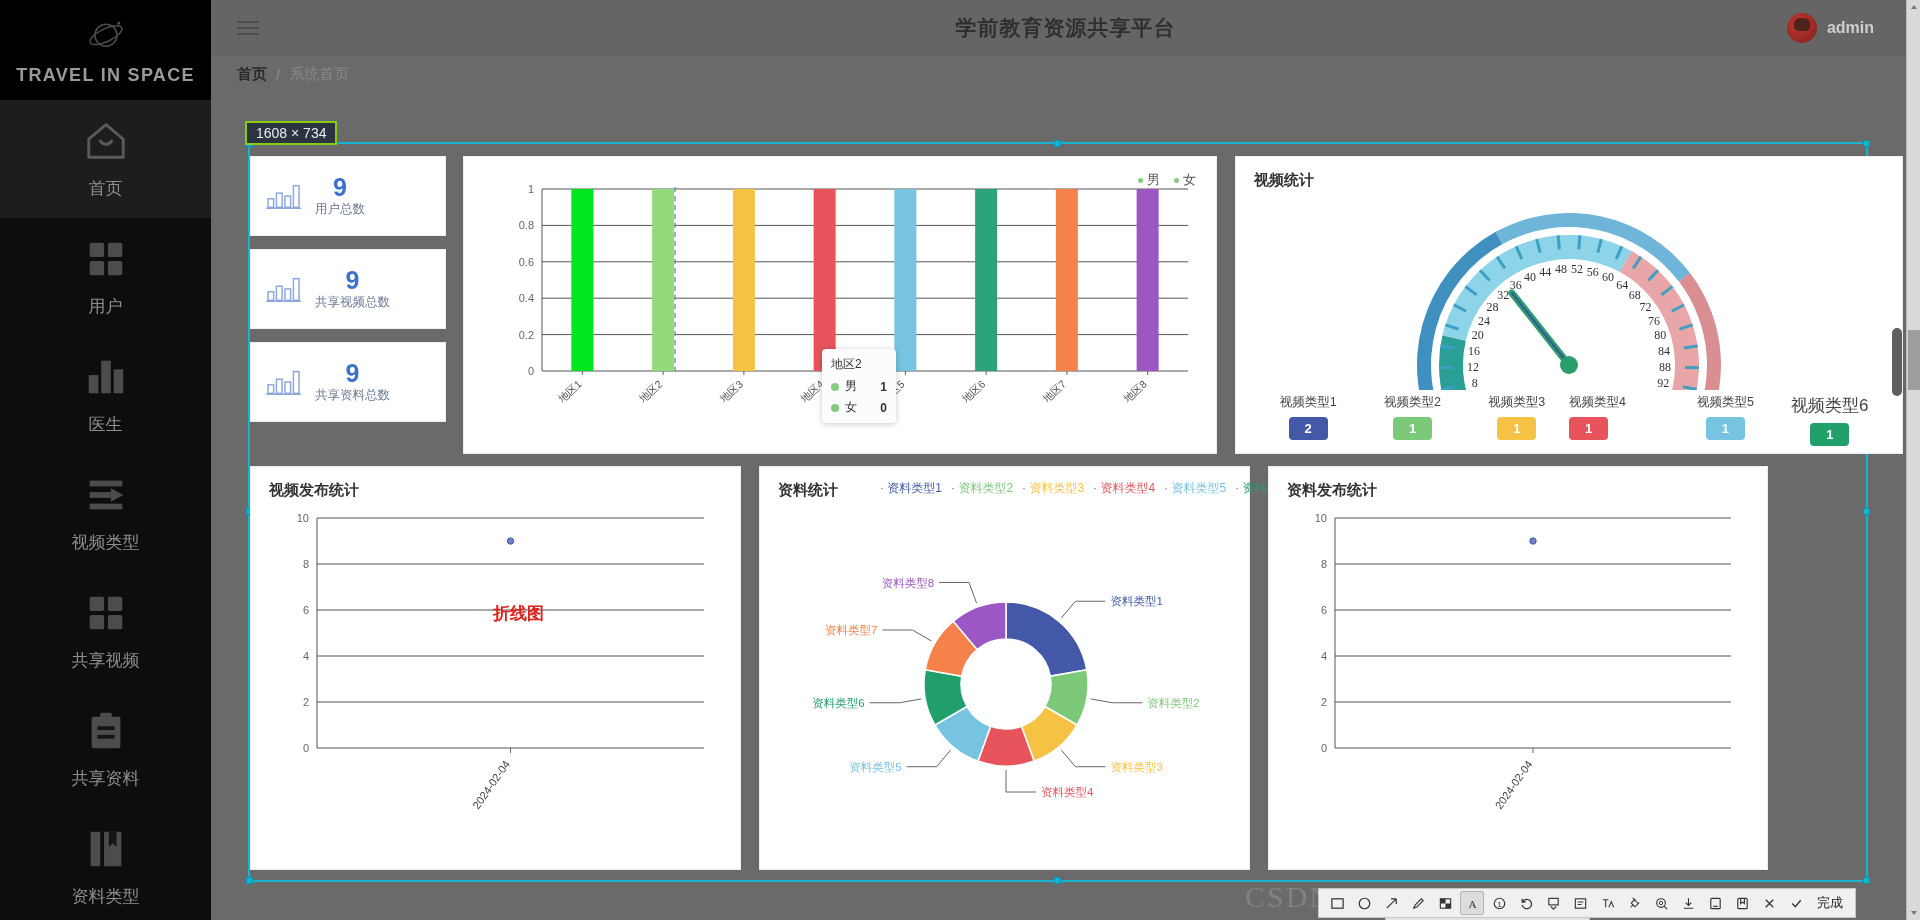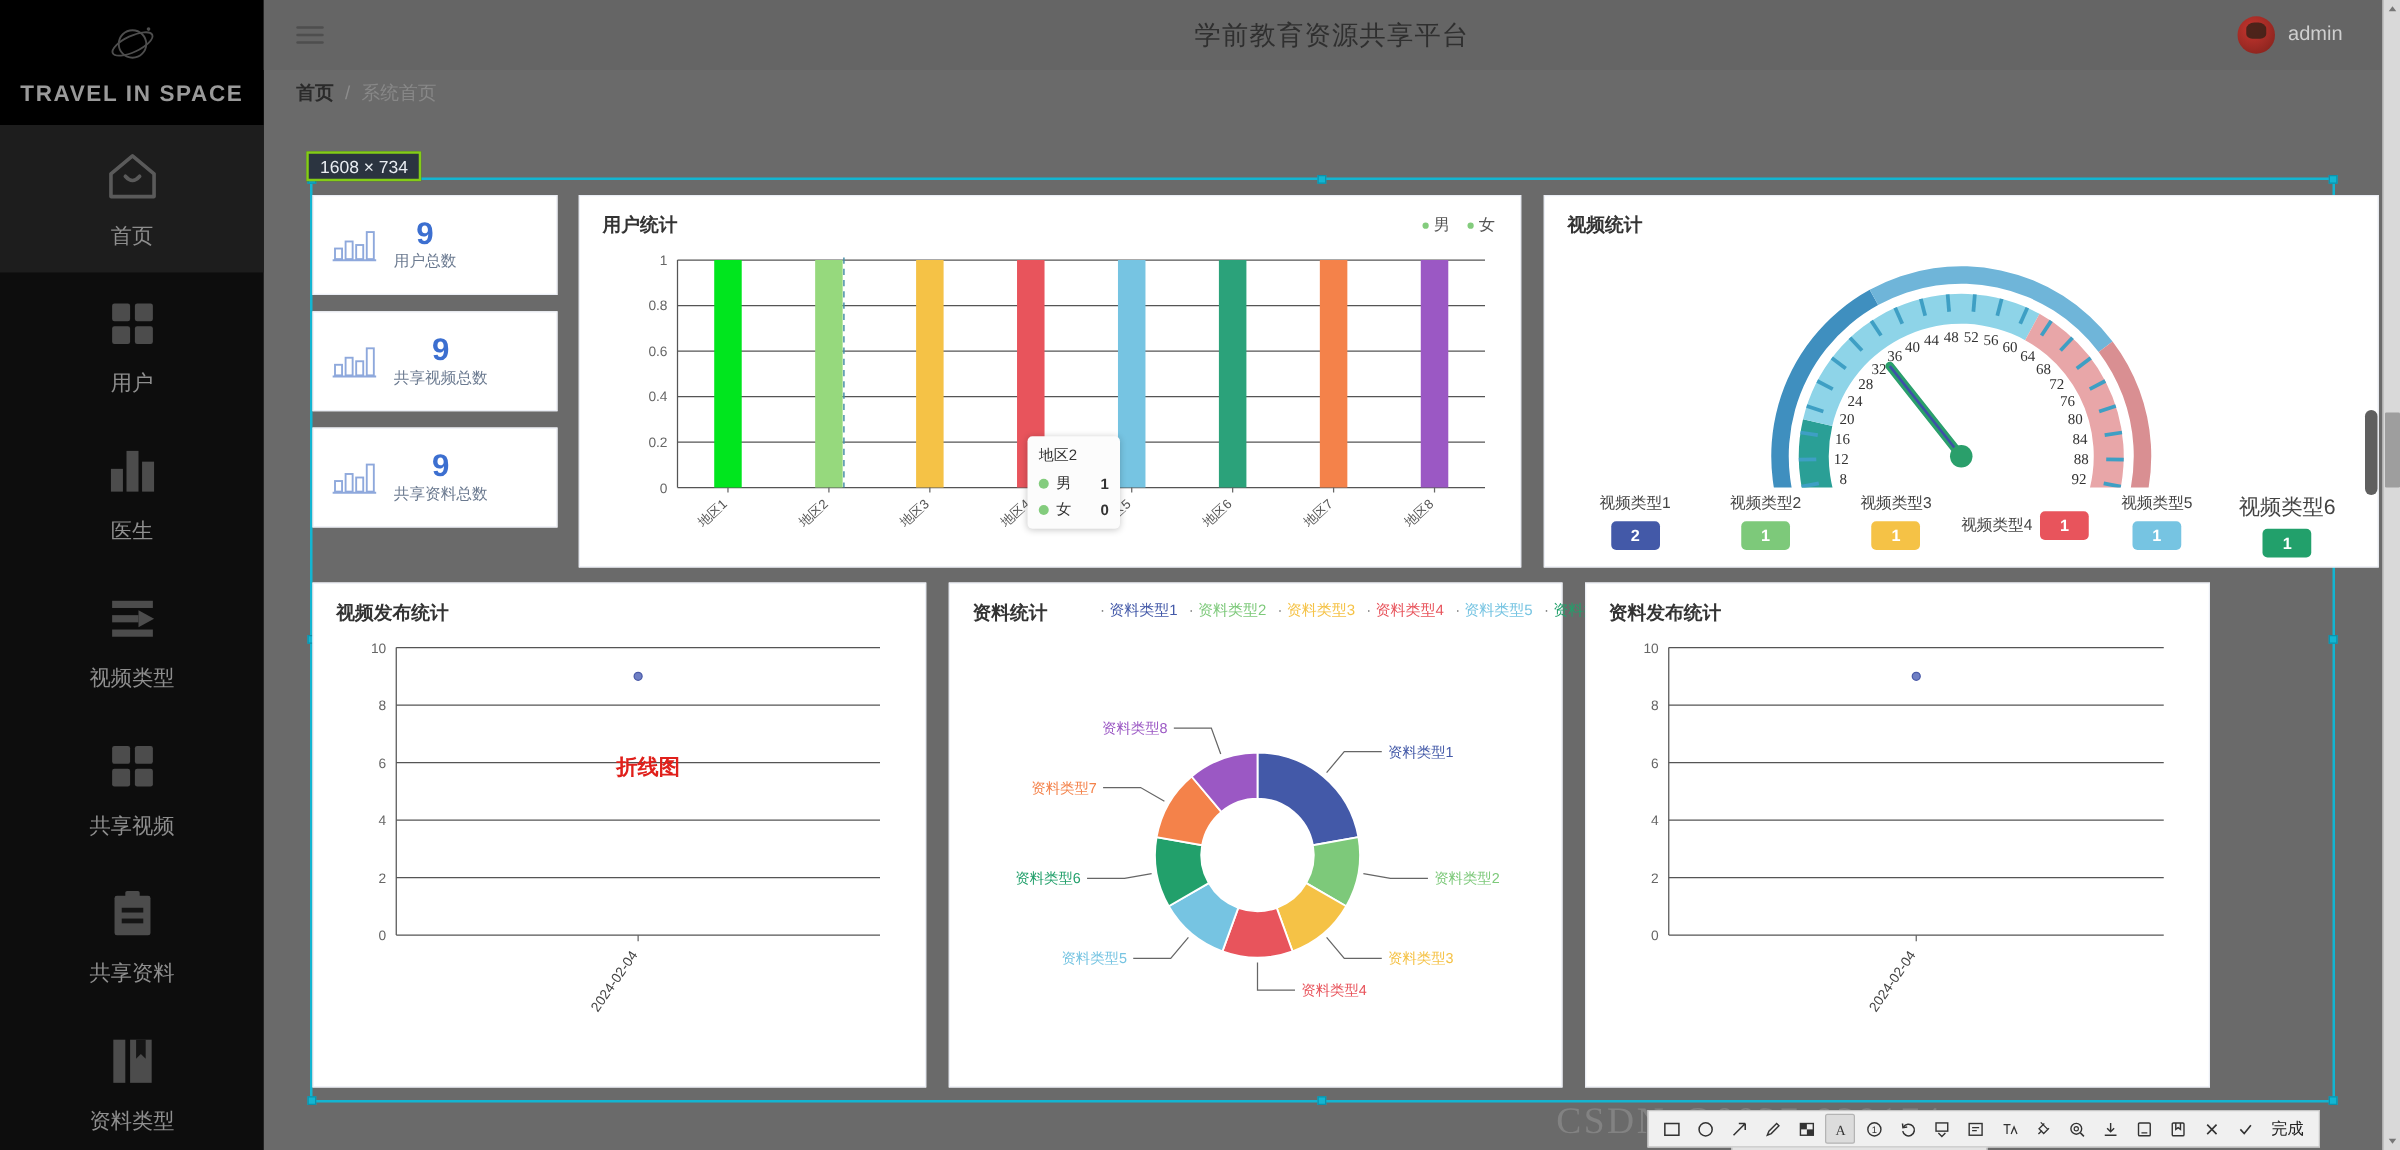--- a/index.html
+++ b/index.html
@@ -37,21 +37,21 @@
   }
   .nav-item.active { background: #1d1d1d; }
   .nav-item .nav-icon { width: 46px; height: 46px; opacity: .55; display:block; }
   .nav-item .nav-label { font-size: 17px; color: #8e8e8e; }
 
   
   #topbar {
     position: absolute; left: 211px; top: 0;
     width: 1709px; height: 56px;
     background: #656565;
-    display: flex; align-items: center;
+    display: flex; align-items: center; font-weight: bold;
   }
   #hamburger {
     margin-left: 26px; width: 22px; height: 14px;
     display: flex; flex-direction: column; justify-content: space-between;
     cursor: pointer; opacity: .45;
   }
   #hamburger i { display:block; height: 2px; background: #333; border-radius: 1px;}
   #apptitle {
     position: absolute; left: 0; right: 0; text-align: center;
     font-size: 21px; color: #2f2f2f; letter-spacing: 1px;
@@ -377,21 +377,20 @@
           <line x1="1" y1="30" x2="38" y2="30" stroke="#7b9ad6" stroke-width="1.6"></line>
         </svg>
         <div class="stat-texts">
           <span class="stat-num">9</span>
           <span class="stat-label">共享资料总数</span>
         </div>
       </div>
     </div>
 
     <div id="userchart-card" class="card">
-      <div class="card-title">用户统计</div>
       <div class="legend-inline">
         <span>
           <i class="legend-dot" style="background:#83cc7d"></i>
           <b style="font-weight:400">男</b>
         </span>
         <span>
           <i class="legend-dot" style="background:#83cc7d"></i>
           <b style="font-weight:400">女</b>
         </span>
       </div>
@@ -521,21 +520,21 @@
             <div style="background: rgb(67, 89, 168); color: rgb(255, 255, 255); font-size: 13px; font-weight: 700; padding: 4px 16px; border-radius: 4px;">2</div>
           </div>
           <div style="display: flex; flex-direction: column; align-items: center; gap: 6px; flex: 1 1 0%;">
             <div style="font-size: 12.5px; color: rgb(68, 68, 68);">视频类型2</div>
             <div style="background: rgb(125, 201, 122); color: rgb(255, 255, 255); font-size: 13px; font-weight: 700; padding: 4px 16px; border-radius: 4px;">1</div>
           </div>
           <div style="display: flex; flex-direction: column; align-items: center; gap: 6px; flex: 1 1 0%;">
             <div style="font-size: 12.5px; color: rgb(68, 68, 68);">视频类型3</div>
             <div style="background: rgb(245, 194, 70); color: rgb(255, 255, 255); font-size: 13px; font-weight: 700; padding: 4px 16px; border-radius: 4px;">1</div>
           </div>
-          <div style="display: flex; flex-direction: row; align-items: center; gap: 6px; flex: 1 1 0%;">
+          <div style="display: flex; flex-direction: column; align-items: flex-start; gap: 6px; flex: 1 1 0%;">
             <div style="font-size: 12.5px; color: rgb(68, 68, 68);">视频类型4</div>
             <div style="background: rgb(232, 84, 92); color: rgb(255, 255, 255); font-size: 13px; font-weight: 700; padding: 4px 16px; border-radius: 4px;">1</div>
           </div>
           <div style="display: flex; flex-direction: column; align-items: center; gap: 6px; flex: 1 1 0%;">
             <div style="font-size: 12.5px; color: rgb(68, 68, 68);">视频类型5</div>
             <div style="background: rgb(118, 196, 226); color: rgb(255, 255, 255); font-size: 13px; font-weight: 700; padding: 4px 16px; border-radius: 4px;">1</div>
           </div>
           <div style="display: flex; flex-direction: column; align-items: center; gap: 6px; flex: 1 1 0%;">
             <div style="font-size: 17px; color: rgb(68, 68, 68);">视频类型6</div>
             <div style="background: rgb(34, 160, 107); color: rgb(255, 255, 255); font-size: 13px; font-weight: 700; padding: 4px 16px; border-radius: 4px;">1</div>

